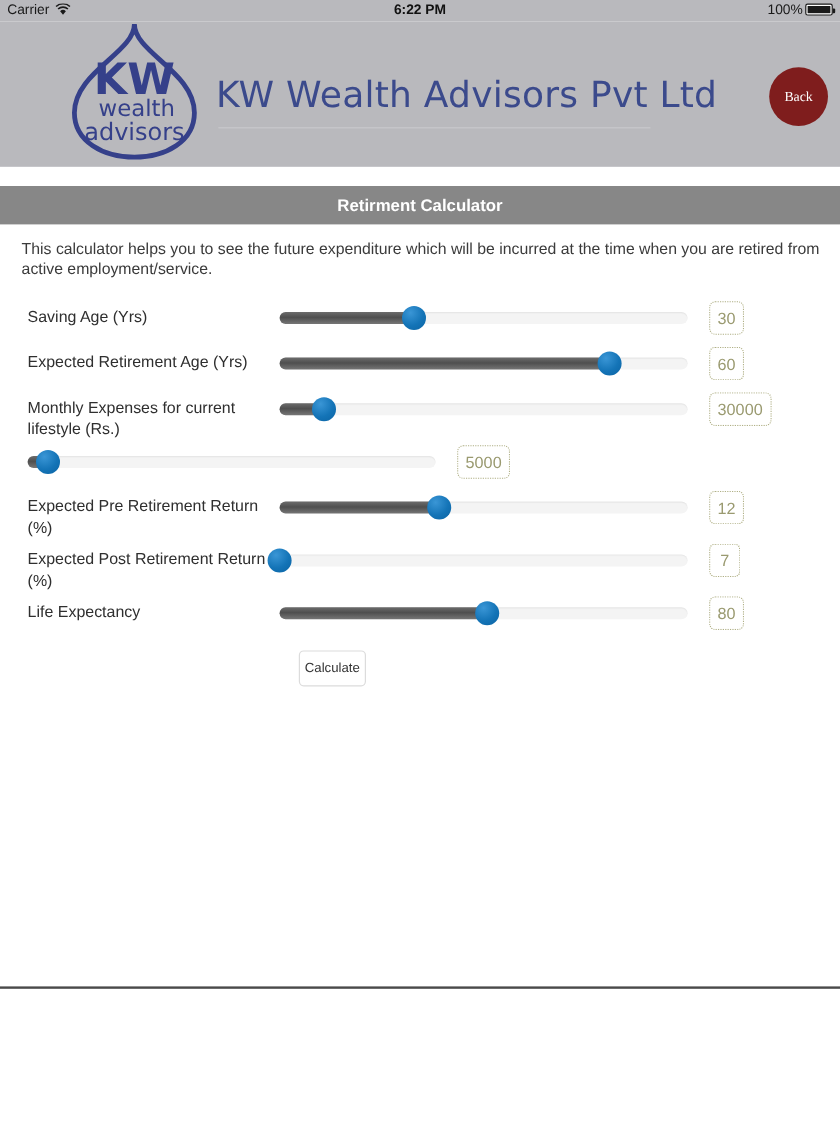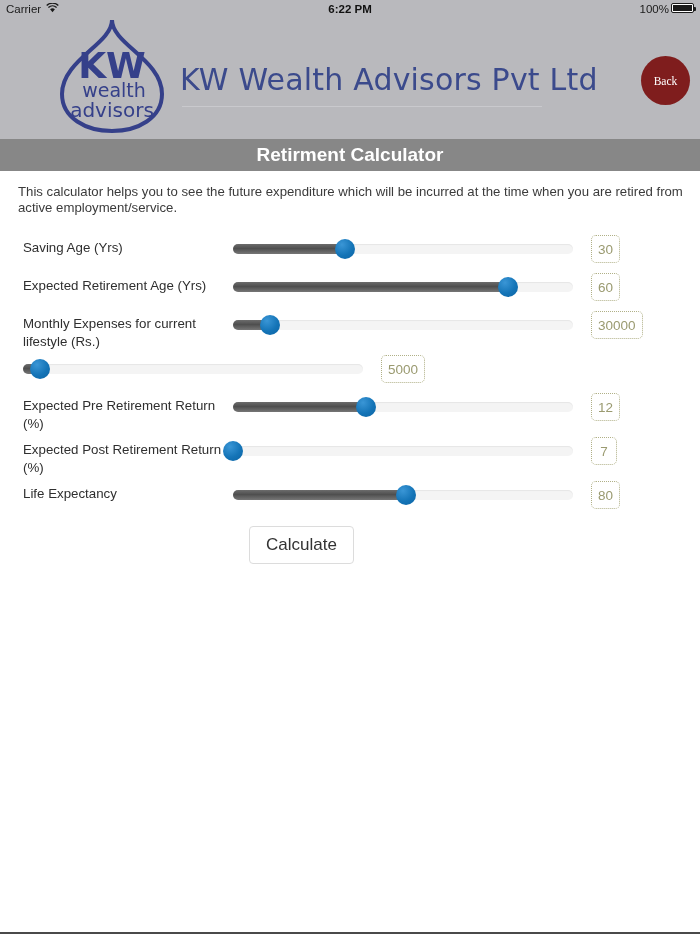--- a/index.html
+++ b/index.html
@@ -8,21 +8,21 @@
     width: 700px;
     height: 934px;
     background: #ffffff;
     font-family: "Liberation Sans", sans-serif;
     overflow: hidden;
   }
 
   #page {
     position: relative;
     width: 700px;
-    height: 934px;
+    height: 824px;
     background: #ffffff;
     border-bottom: 2px solid #4a4a4a;
   }
 
   
   .statusbar {
     position: relative;
     height: 18px;
     background: #b9b9bd;
     display: flex;
@@ -87,22 +87,23 @@
     cursor: pointer;
     font-family: Liberation Serif, serif;
   }
 
   
   .titlebar {
     height: 32px;
     background: #878787;
     display: flex; align-items: center; justify-content: center;
     color: #ffffff;
-    font-size: 19px;
+    font-size: 14px;
     font-weight: bold;
+    margin-top: 16px;
   }
 
   
   .desc {
     margin: 13px 16px 0 18px;
     font-size: 13.2px;
     line-height: 1.22;
     color: #3b3b3b;
   }
 
@@ -164,22 +165,22 @@
     color: #9a9a70;
     font-size: 13.5px;
     display: flex; align-items: center; justify-content: center;
     cursor: text;
   }
 
   
   .calc-wrap { padding-left: 249px; margin-top: 12px; }
   .calc-btn {
     display: inline-block;
-    padding: 8px 16px;
-    font-size: 17px;
+    padding: 8px 4px;
+    font-size: 11px;
     color: #333;
     background: #ffffff;
     border: 1px solid #dcdcdc;
     border-radius: 4px;
     cursor: pointer;
     font-family: "Liberation Sans", sans-serif;
   }
 </style>
 </head>
 <body>

